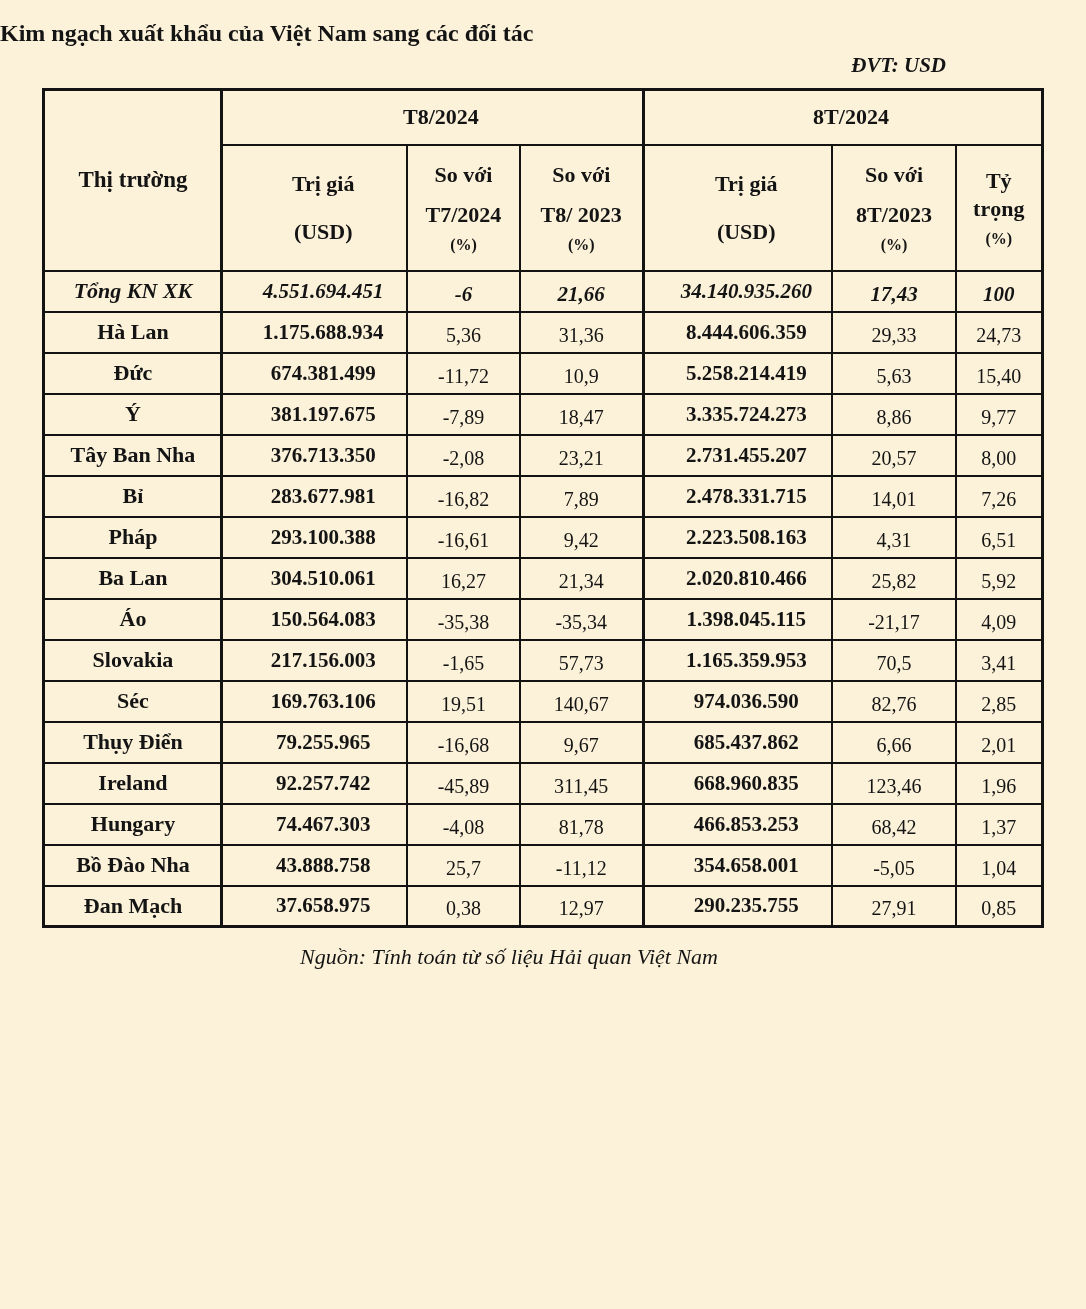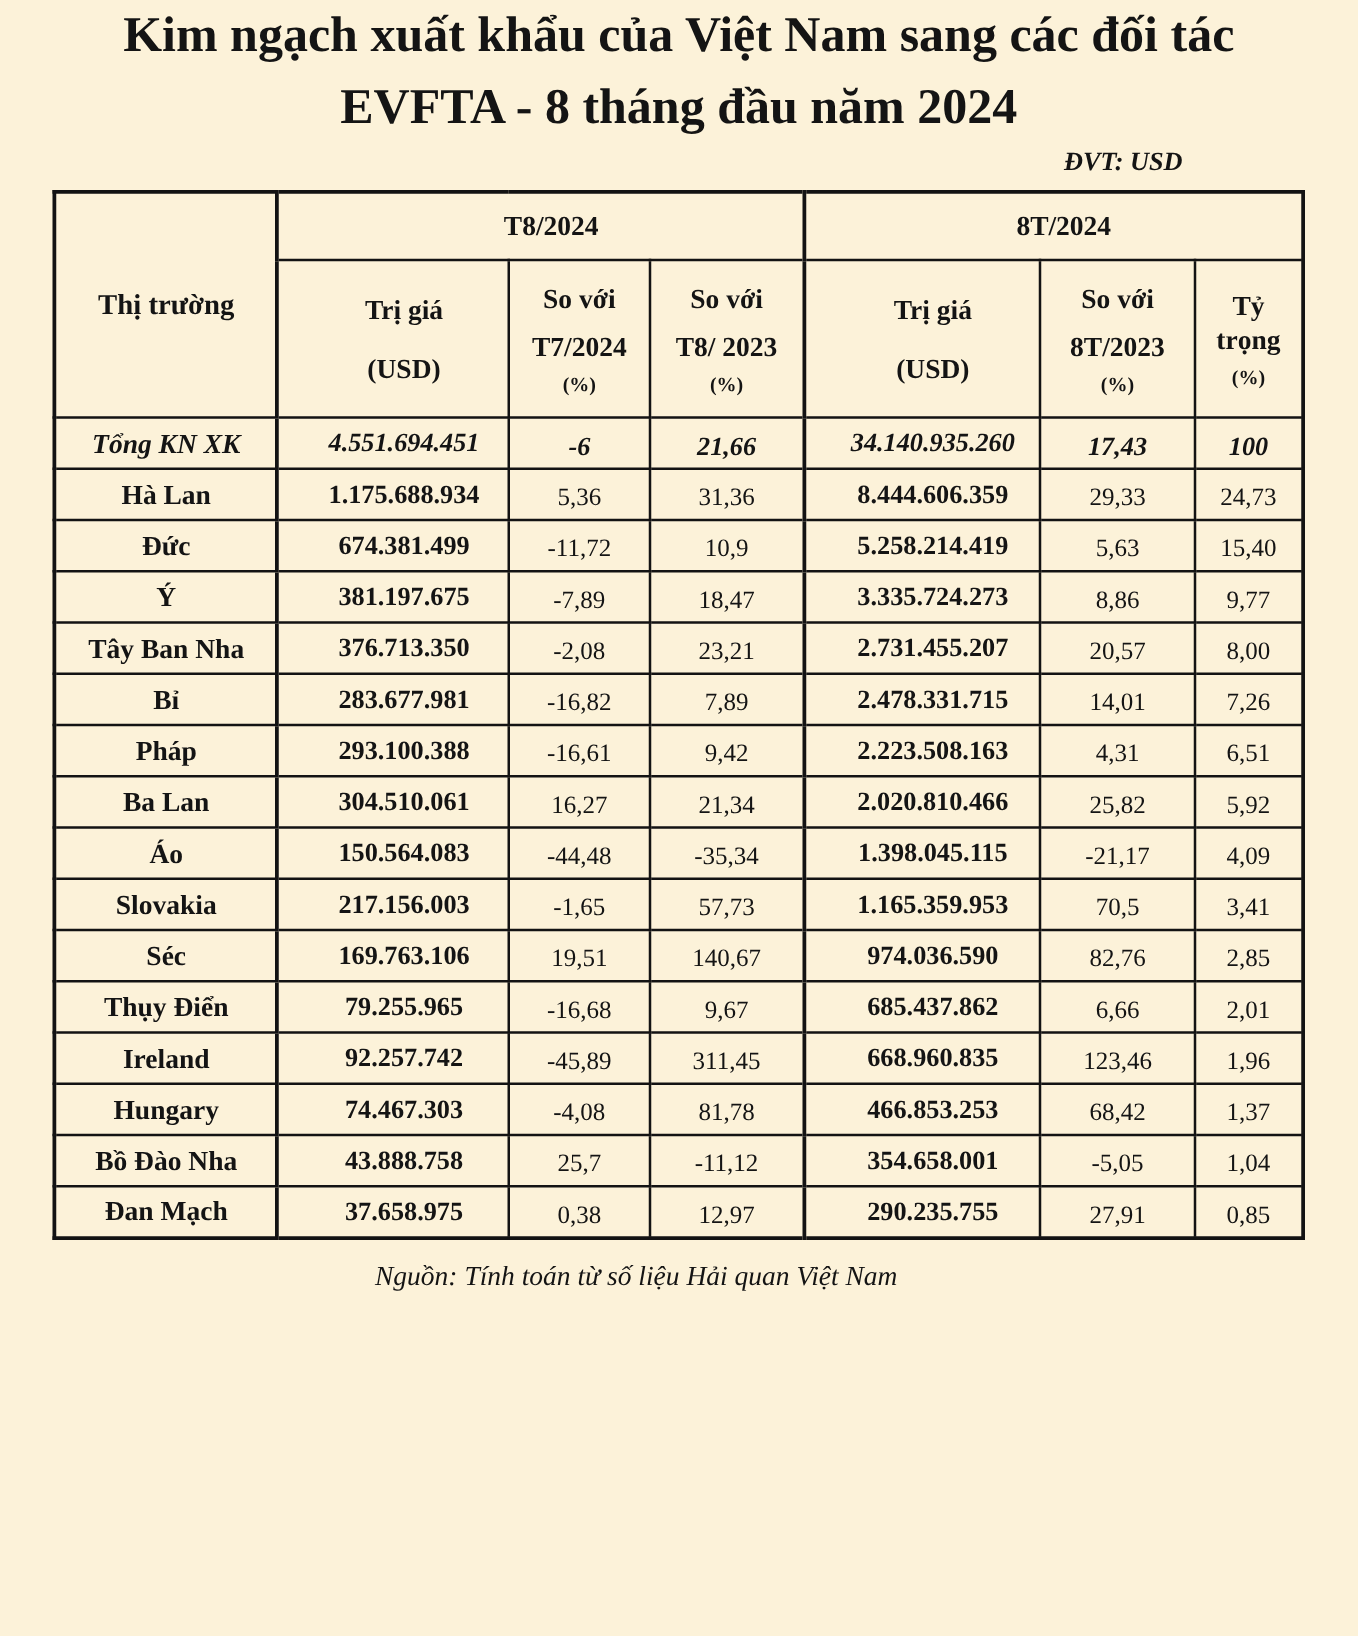--- a/index.html
+++ b/index.html
@@ -10,23 +10,24 @@
   html,body{margin:0;padding:0;}
   body{
     width:1086px;height:1309px;
     background:var(--bg);
     color:var(--text);
     font-family:"Liberation Serif","DejaVu Serif",serif;
     overflow:hidden;
   }
   .page{width:1086px;height:1309px;position:relative;}
   .title{
-    text-align:center;
+    padding-top:16px;
+    text-align:left;
     font-weight:bold;
-    font-size:40px;
+    font-size:24px;
     line-height:1.42;
   }
   .unit-note{
     text-align:right;
     padding-right:140px;
     font-style:italic;
     font-weight:bold;
     font-size:21px;
     margin-top:3px;
     margin-bottom:10px;
@@ -77,21 +78,20 @@
     font-size:22px;
   }
 </style>
 </head>
 <body>
 
 <div class="page">
 
   <div class="title">
     <span>Kim ngạch xuất khẩu của Việt Nam sang các đối tác</span><br>
-    <span>EVFTA - 8 tháng đầu năm 2024</span>
   </div>
 
   <div class="unit-note">ĐVT: USD</div>
 
   <table class="export-table">
     <colgroup>
       <col class="c-market">
         <col class="c-val1">
         <col class="c-pct1">
         <col class="c-pct2">
@@ -205,21 +205,21 @@
       <td class="val grp">304.510.061</td>
       <td class="pct">16,27</td>
       <td class="pct">21,34</td>
       <td class="val grp">2.020.810.466</td>
       <td class="pct">25,82</td>
       <td class="pct">5,92</td>
     </tr>
         <tr class="data-row">
       <td class="market">Áo</td>
       <td class="val grp">150.564.083</td>
-      <td class="pct">-44,48</td>
+      <td class="pct">-35,38</td>
       <td class="pct">-35,34</td>
       <td class="val grp">1.398.045.115</td>
       <td class="pct">-21,17</td>
       <td class="pct">4,09</td>
     </tr>
         <tr class="data-row">
       <td class="market">Slovakia</td>
       <td class="val grp">217.156.003</td>
       <td class="pct">-1,65</td>
       <td class="pct">57,73</td>

